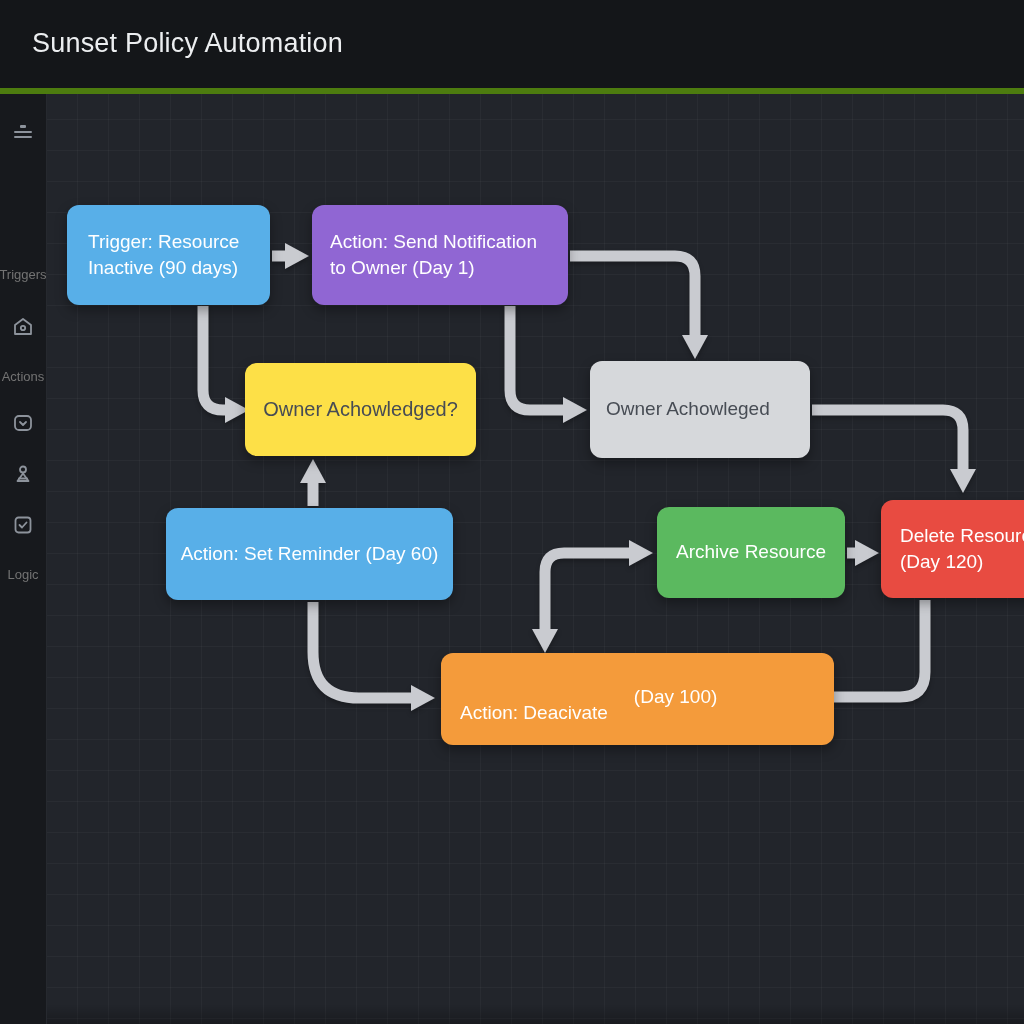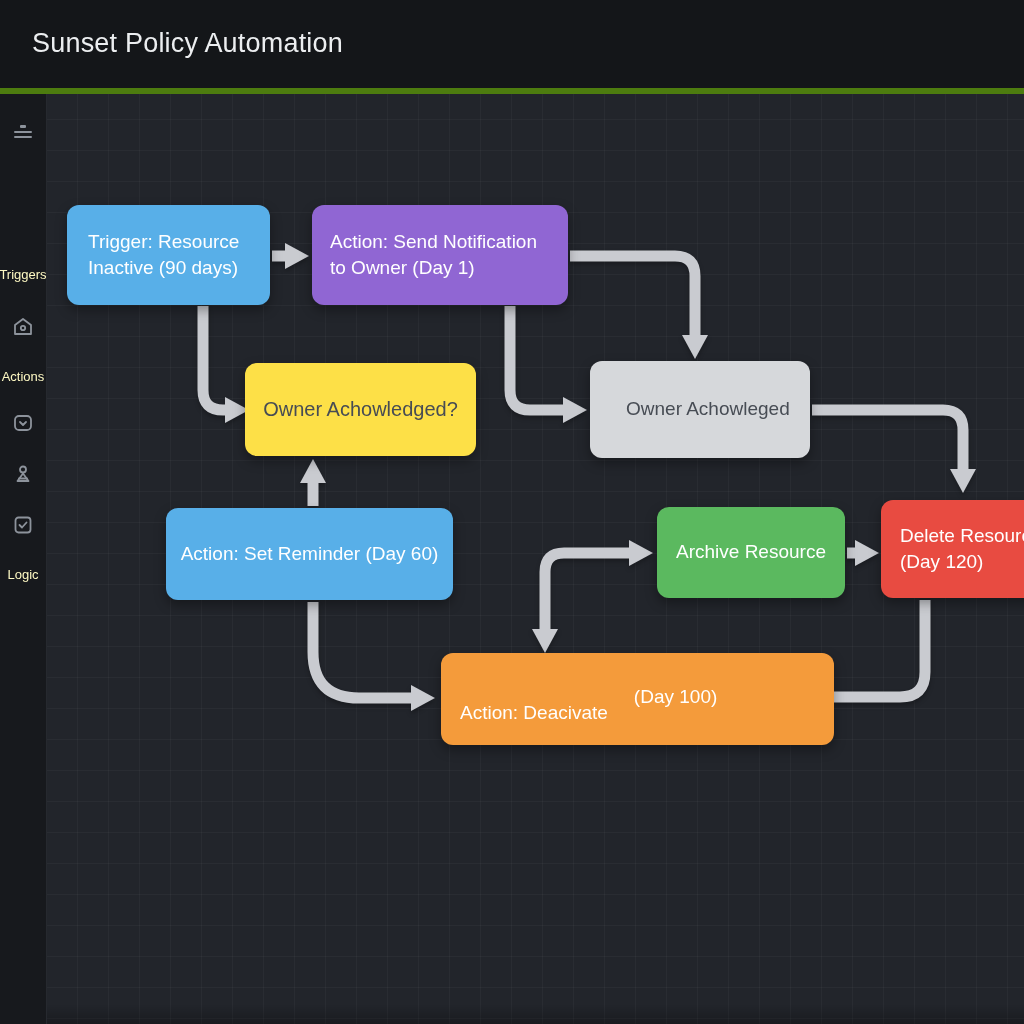--- a/index.html
+++ b/index.html
@@ -19,21 +19,21 @@
   }
   
   .sidebar{
     position:absolute;left:0;top:88px;width:46px;height:936px;
     background:#17191d;z-index:25;border-right:1px solid #26292f;
   }
   .side-icon{position:absolute;left:11px;width:24px;height:24px;color:#8d939c;}
   .side-icon svg{display:block;width:24px;height:24px;}
   .side-label{
     position:absolute;left:50%;transform:translateX(-50%);
-    font-size:13px;color:#fef9c3;white-space:nowrap;
+    font-size:13px;color:#737373;white-space:nowrap;
   }
   
   .canvas{
     position:absolute;left:46px;top:88px;width:978px;height:936px;
     background:#22252b;
     background-image:
       linear-gradient(rgba(255,255,255,0.032) 1px,transparent 1px),
       linear-gradient(90deg,rgba(255,255,255,0.032) 1px,transparent 1px);
     background-size:31px 31px;
     z-index:1;
@@ -52,21 +52,21 @@
     position:absolute;border-radius:12px;z-index:10;
     display:flex;align-items:center;box-sizing:border-box;
     font-size:19px;line-height:1.38;color:#fff;
     box-shadow:0 5px 12px rgba(0,0,0,0.35);
   }
   .node .lines span{display:block;}
   .node.center{justify-content:center;text-align:center;}
   .n-trigger   {left:67px;  top:205px; width:203px; height:100px; background:#58afe8; padding-left:21px;}
   .n-notify    {left:312px; top:205px; width:256px; height:100px; background:#9066d3; padding-left:18px;}
   .n-ack1      {left:245px; top:363px; width:231px; height:93px;  background:#fde047; color:#474c54; font-size:20px;}
-  .n-ack2      {left:590px; top:361px; width:220px; height:97px;  background:#d6d8db; color:#474c54; padding-left:36px;}
+  .n-ack2      {left:590px; top:361px; width:220px; height:97px;  background:#d6d8db; color:#474c54; padding-left:16px;}
   .n-reminder  {left:166px; top:508px; width:287px; height:92px;  background:#58afe8;}
   .n-archive   {left:657px; top:507px; width:188px; height:91px;  background:#5bb95f;}
   .n-delete    {left:881px; top:500px; width:178px; height:98px;  background:#e84b41; padding-left:19px;}
   .n-deactivate{left:441px; top:653px; width:393px; height:92px;  background:#f49b3b; padding-left:19px; gap:26px;}
   .n-deactivate .left-text{margin-top:28px;white-space:nowrap;}
   .n-deactivate .right-text{margin-top:-4px;}
 </style>
 </head>
 <body>
 

